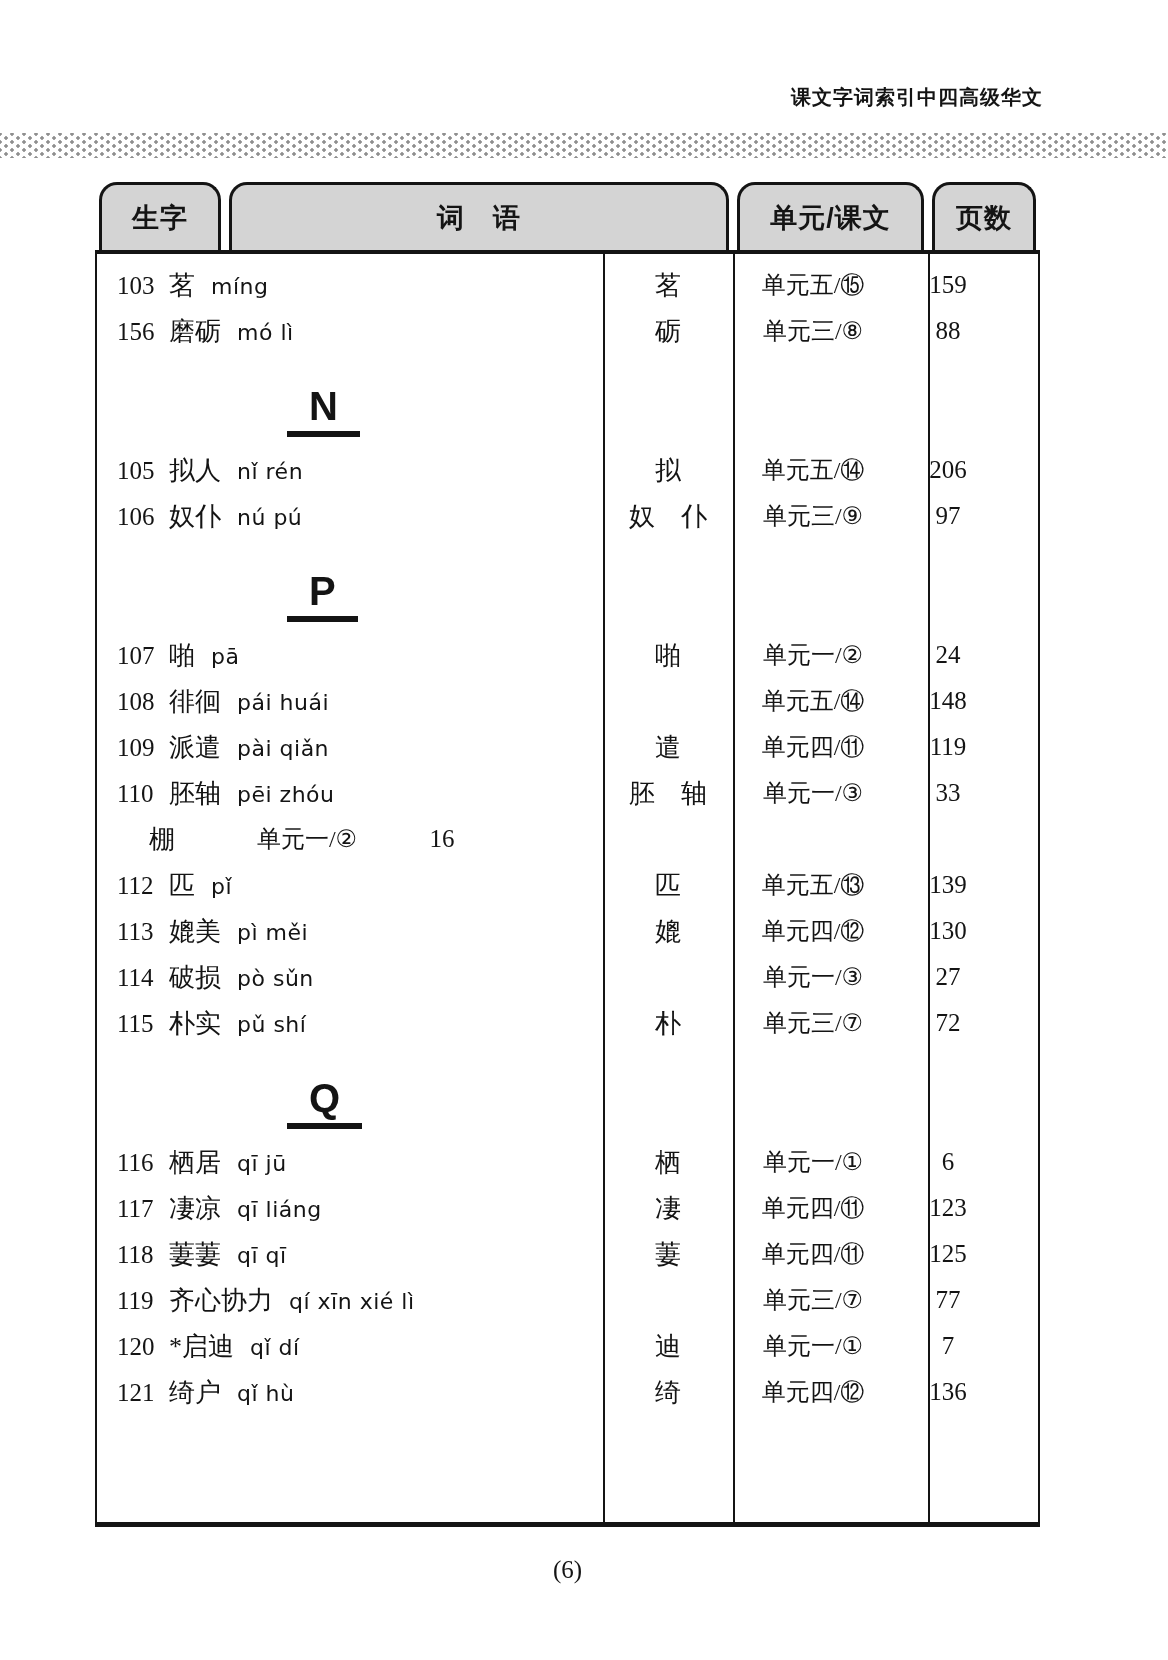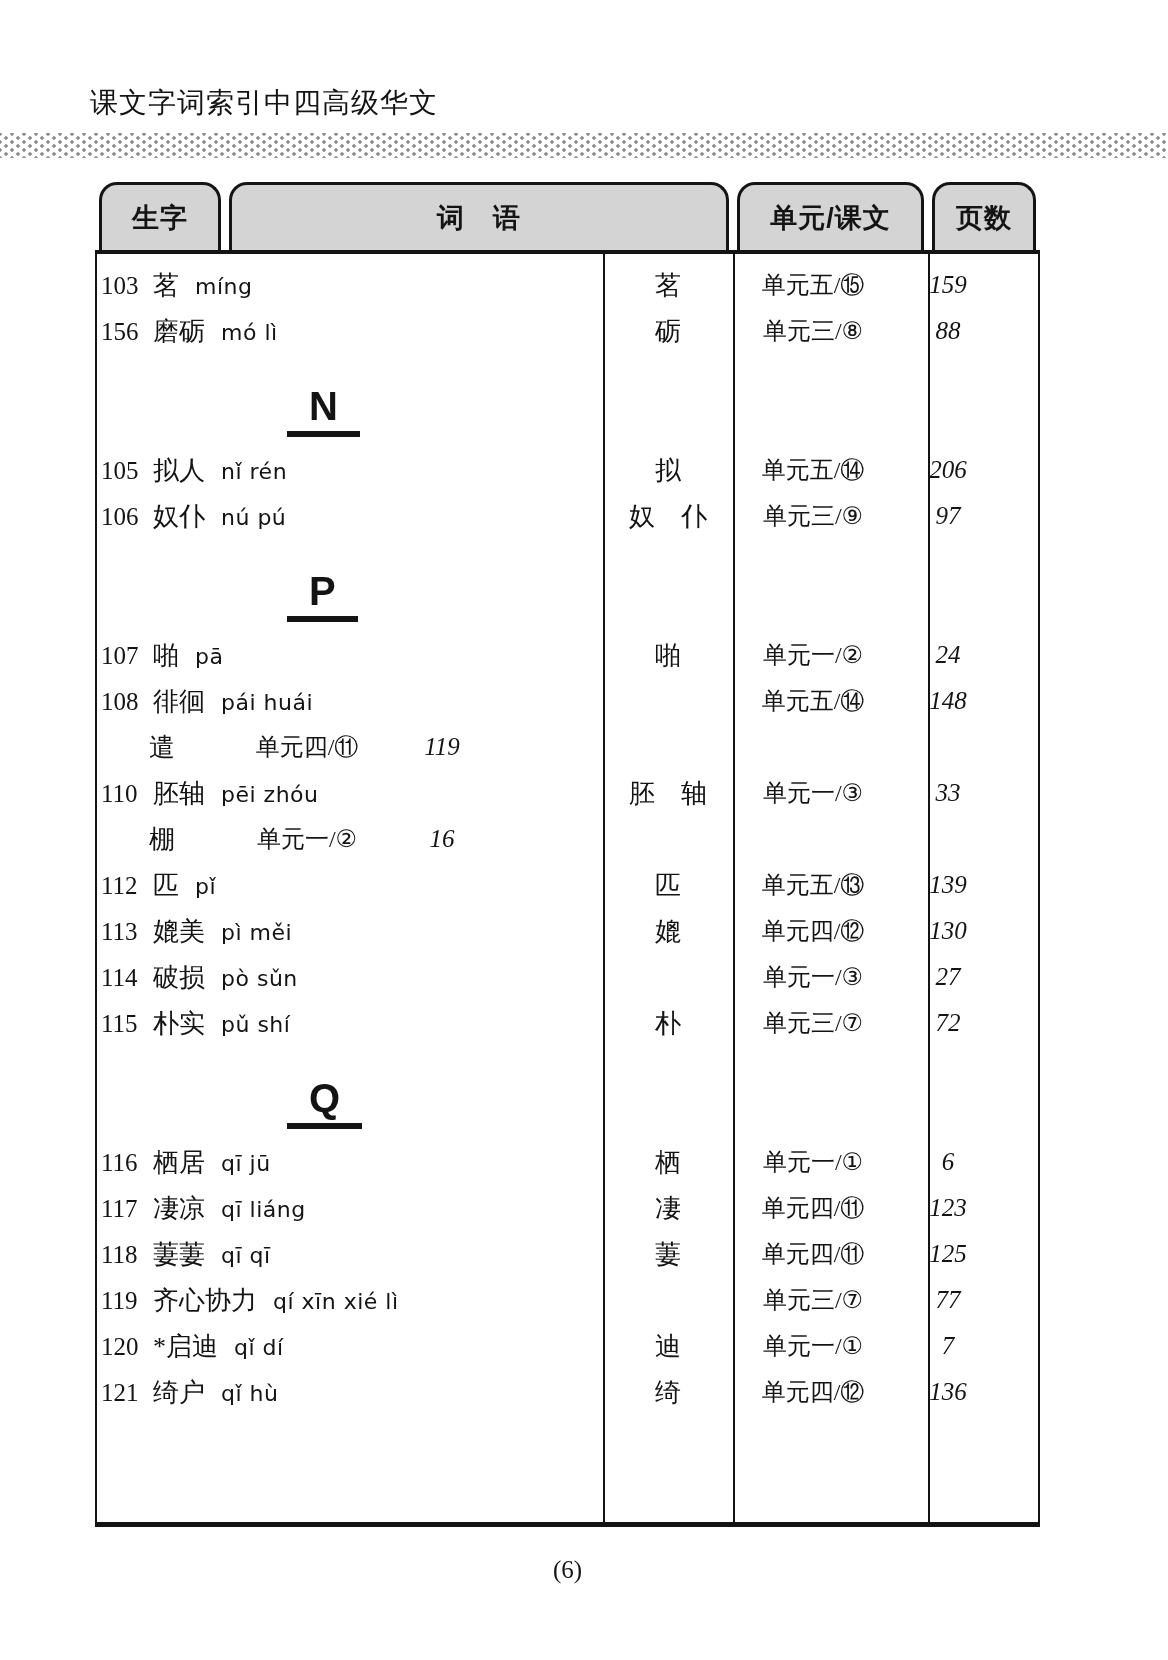--- a/index.html
+++ b/index.html
@@ -3,22 +3,22 @@
 <meta charset="utf-8">
 <style>
   html,body{margin:0;padding:0;}
   body{
     width:1168px;height:1660px;background:#ffffff;position:relative;
     font-family:"Liberation Sans",sans-serif;color:#141414;overflow:hidden;
   }
   
   .page-header{
     position:absolute;left:90px;top:84px;width:953px;
-    display:flex;justify-content:flex-start;align-items:baseline;
-    font-size:28px;font-weight:normal;letter-spacing:1px;
+    display:flex;justify-content:flex-end;align-items:baseline;
+    font-size:20px;font-weight:bold;letter-spacing:1px;
   }
   .dotted-band{
     position:absolute;left:0;top:133px;width:1168px;height:25px;
     background-image:
       radial-gradient(circle,#8f8f8f 1.5px,transparent 1.9px),
       radial-gradient(circle,#8f8f8f 1.5px,transparent 1.9px);
     background-size:12px 8px;
     background-position:0 1px,6px 5px;
   }
   
@@ -37,24 +37,24 @@
     position:relative;height:1277px;box-sizing:border-box;
     border-top:4px solid #141414;border-left:2px solid #141414;
     border-right:2px solid #141414;border-bottom:5px solid #141414;
     padding-top:8px;
   }
   .vline{position:absolute;top:0;bottom:0;width:2px;background:#141414;}
   .vl1{left:506px}.vl2{left:636px}.vl3{left:831px}
   
   .row{display:flex;height:46px;align-items:center;}
   .cell{box-sizing:border-box;}
-  .rc1{width:506px;padding-left:4px;display:flex;align-items:baseline;}
+  .rc1{width:506px;padding-left:20px;display:flex;align-items:baseline;}
   .rc2{width:130px;text-align:center;font-family:"Liberation Serif",serif;font-size:26px;white-space:pre;}
   .rc3{width:160px;text-align:center;font-family:"Liberation Serif","DejaVu Sans",serif;font-size:24px;}
-  .rc4{width:110px;text-align:center;font-family:"Liberation Serif",serif;font-size:25px;font-style:italic;}
+  .rc4{width:110px;text-align:center;font-family:"Liberation Serif",serif;font-size:25px;}
   .idx{font-family:"Liberation Serif",serif;font-size:25px;width:52px;flex:none;}
   .word{font-family:"Liberation Serif",serif;font-size:26px;margin-right:16px;white-space:pre;}
   .pinyin{font-family:"DejaVu Sans",sans-serif;font-size:22px;letter-spacing:0.5px;}
   
   .section{height:93px;display:flex;align-items:flex-end;padding-left:190px;box-sizing:border-box;}
   .letter{
     font-size:40px;font-weight:bold;line-height:1;
     padding:0 22px 5px;border-bottom:6px solid #141414;margin-bottom:10px;
   }
   
@@ -161,20 +161,25 @@
           <span class="idx">108</span>
           <span class="word">徘徊</span>
           <span class="pinyin">pái huái</span>
         </div>
       <div class="cell rc2"></div>
       <div class="cell rc3">单元五/⑭</div>
       <div class="cell rc4">148</div>
     </div>
 
     <div class="row">
+      <div class="cell rc1">
+          <span class="idx">109</span>
+          <span class="word">派遣</span>
+          <span class="pinyin">pài qiǎn</span>
+        </div>
       <div class="cell rc2">遣</div>
       <div class="cell rc3">单元四/⑪</div>
       <div class="cell rc4">119</div>
     </div>
 
     <div class="row">
       <div class="cell rc1">
           <span class="idx">110</span>
           <span class="word">胚轴</span>
           <span class="pinyin">pēi zhóu</span>

